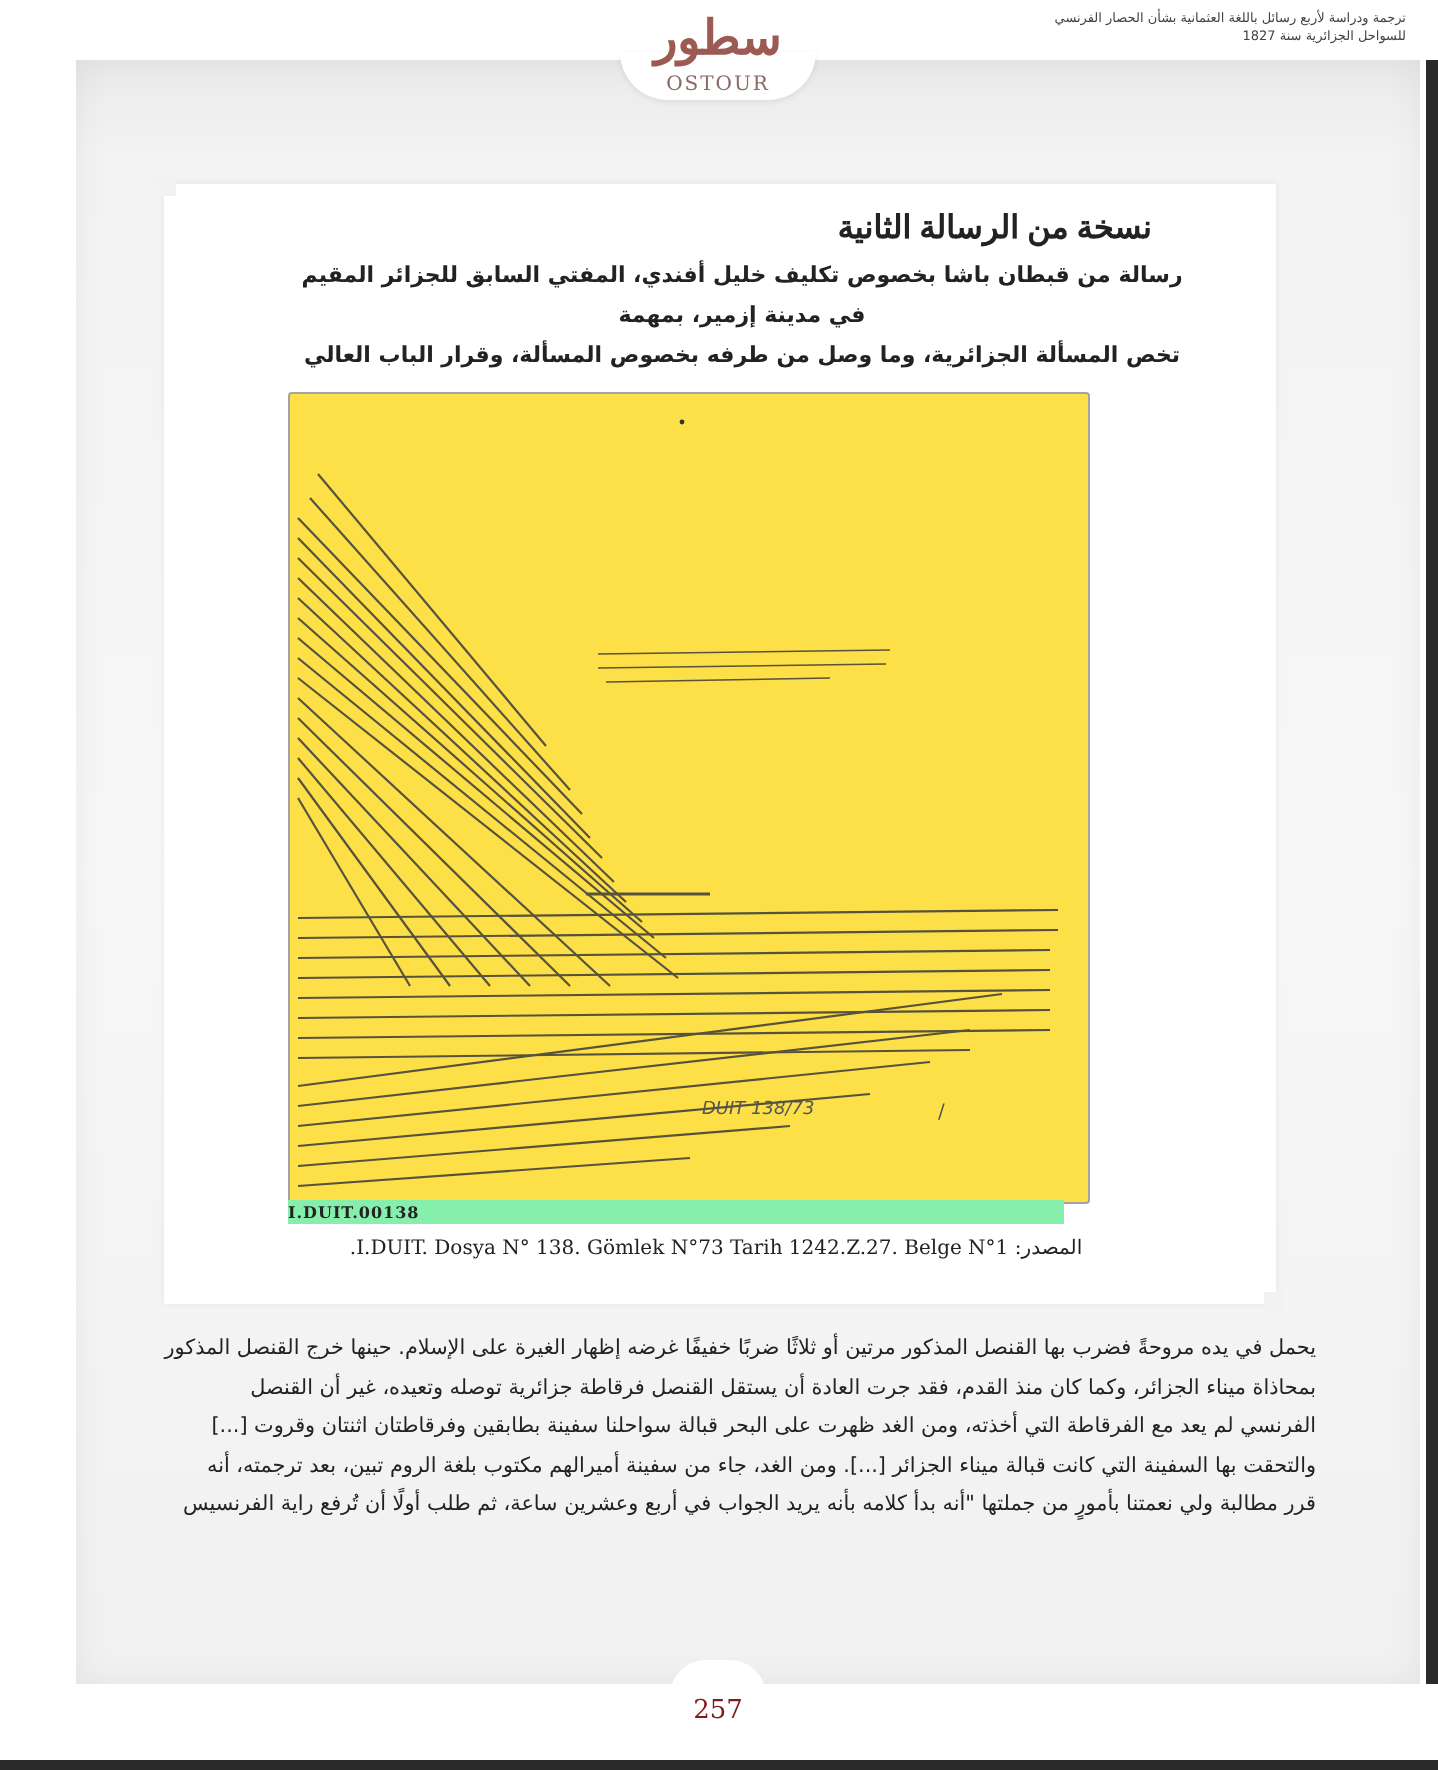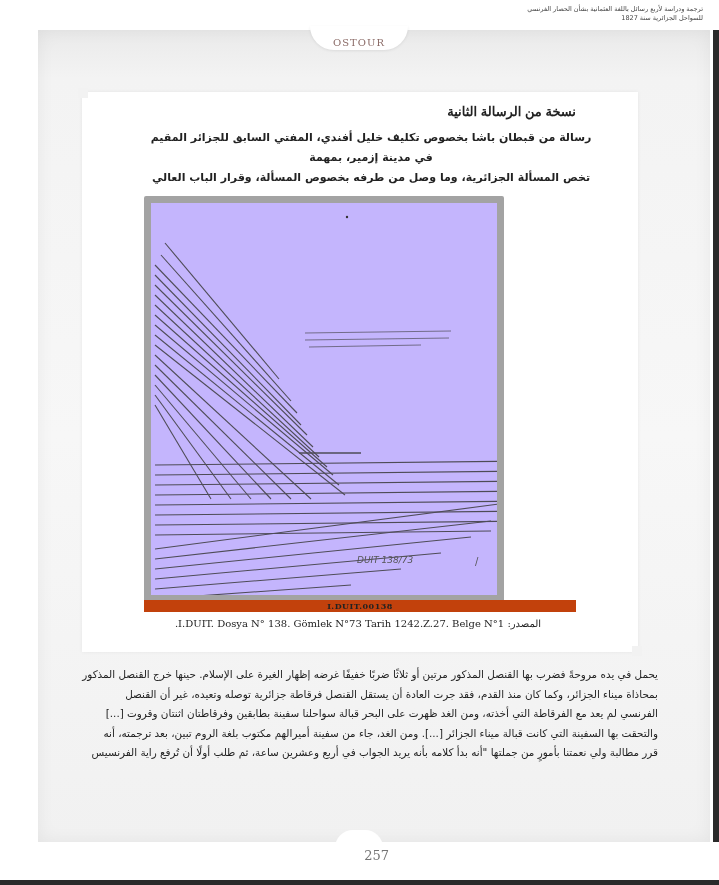--- a/index.html
+++ b/index.html
@@ -20,55 +20,56 @@
   
   .logo { position: absolute; left: 296px; top: 0px; width: 126px; height: 54px; }
   .logo-badge { position: absolute; left: 14px; top: 26px; width: 98px; height: 24px; background: #ffffff; border-radius: 0 0 24px 24px; box-shadow: 0 1px 3px rgba(0,0,0,0.08); }
   .logo-arabic { position: absolute; left: 0; top: 4px; width: 126px; text-align: center; font-family: "DejaVu Serif", serif; font-size: 24px; font-weight: bold; color: #9c5a52; direction: rtl; letter-spacing: 1px; }
   .logo-latin { position: absolute; left: 0; top: 37px; width: 126px; text-align: center; font-family: "DejaVu Serif", serif; font-size: 10px; color: #8a6a66; letter-spacing: 1px; }
 
   
   .frame { position: absolute; left: 82px; top: 92px; width: 556px; height: 560px; background: #ffffff; box-shadow: 0 0 4px rgba(0,0,0,0.06); }
   .frame-notch { position: absolute; width: 10px; height: 10px; background: #f2f2f2; }
 
-  .copy-title { position: absolute; right: 62px; top: 12px; font-family: Liberation Sans, sans-serif; font-weight: bold; font-size: 13px; color: #222; direction: rtl; }
+  .copy-title { position: absolute; right: 62px; top: 12px; font-family: Liberation Serif, serif; font-weight: bold; font-size: 16px; color: #222; direction: rtl; }
   .letter-desc { position: absolute; left: 64px; top: 36px; width: 450px; font-family: "DejaVu Sans", sans-serif; font-weight: bold; font-size: 11px; line-height: 20px; color: #222; direction: rtl; text-align: center; }
 
   
-  .scan { position: absolute; left: 62px; top: 104px; width: 360px; height: 406px; background: #c4b5fd; border: 7px solid #a3a3a3; border-radius: 2px; overflow: hidden; }
+  .scan { position: absolute; left: 62px; top: 104px; width: 401px; height: 406px; background: #fde047; border: 1px solid #a3a3a3; border-radius: 2px; overflow: hidden; }
   .scan svg { position: absolute; left: 0; top: 0; }
-  .scan-label { position: absolute; left: 62px; top: 508px; width: 432px; height: 12px; background: #c2410c; text-align: center; font-family: "DejaVu Serif", serif; font-weight: bold; font-size: 8px; line-height: 12px; color: #222; letter-spacing: 0.5px; }
+  .scan-label { position: absolute; left: 62px; top: 508px; width: 388px; height: 12px; background: #86efac; text-align: left; font-family: "DejaVu Serif", serif; font-weight: bold; font-size: 8px; line-height: 12px; color: #222; letter-spacing: 0.5px; }
   .source { position: absolute; left: 86px; top: 526px; width: 380px; font-family: "DejaVu Serif", serif; font-size: 10px; color: #222; text-align: center; white-space: nowrap; }
   .source .src-label { direction: rtl; unicode-bidi: embed; }
 
   
   .body-text { position: absolute; left: 66px; top: 665px; width: 592px; font-family: "DejaVu Sans", sans-serif; font-size: 10.4px; line-height: 19.6px; color: #222; direction: rtl; text-align: justify; text-align-last: right; }
   .body-text .line { display: block; white-space: nowrap; overflow: hidden; }
 
   
   .footer-tab { position: absolute; left: 335px; top: 830px; width: 48px; height: 18px; background: #ffffff; border-radius: 24px 24px 0 0; }
-  .page-number { position: absolute; left: 329px; top: 848px; width: 60px; text-align: right; font-family: "DejaVu Serif", serif; font-size: 13px; color: #737373; }
+  .page-number { position: absolute; left: 329px; top: 848px; width: 60px; text-align: center; font-family: "DejaVu Serif", serif; font-size: 13px; color: #7f1d1d; }
   .bottom-bar { position: absolute; left: 0; top: 880px; width: 719px; height: 5px; background: #2a2a2a; }
 </style>
 </head>
 <body>
 
 <div class="header">
   <div class="section-title">وثائق ونصوص</div>
   <div class="article-title">
     <div>ترجمة ودراسة لأربع رسائل باللغة العثمانية بشأن الحصار الفرنسي</div>
     <div>للسواحل الجزائرية سنة 1827</div>
   </div>
 </div>
 
 <div class="page-band"></div>
 <div class="right-rule"></div>
 
 <div class="logo">
   <div class="logo-badge"></div>
+  <div class="logo-arabic">سطور</div>
   <div class="logo-latin">OSTOUR</div>
 </div>
 
 <div class="frame">
   <div class="frame-notch" style="left:-4px;top:-4px;"></div>
   <div class="frame-notch" style="right:-4px;bottom:-4px;"></div>
 
   <div class="copy-title">نسخة من الرسالة الثانية</div>
   <div class="letter-desc">
     <div>رسالة من قبطان باشا بخصوص تكليف خليل أفندي، المفتي السابق للجزائر المقيم في مدينة إزمير، بمهمة</div>

